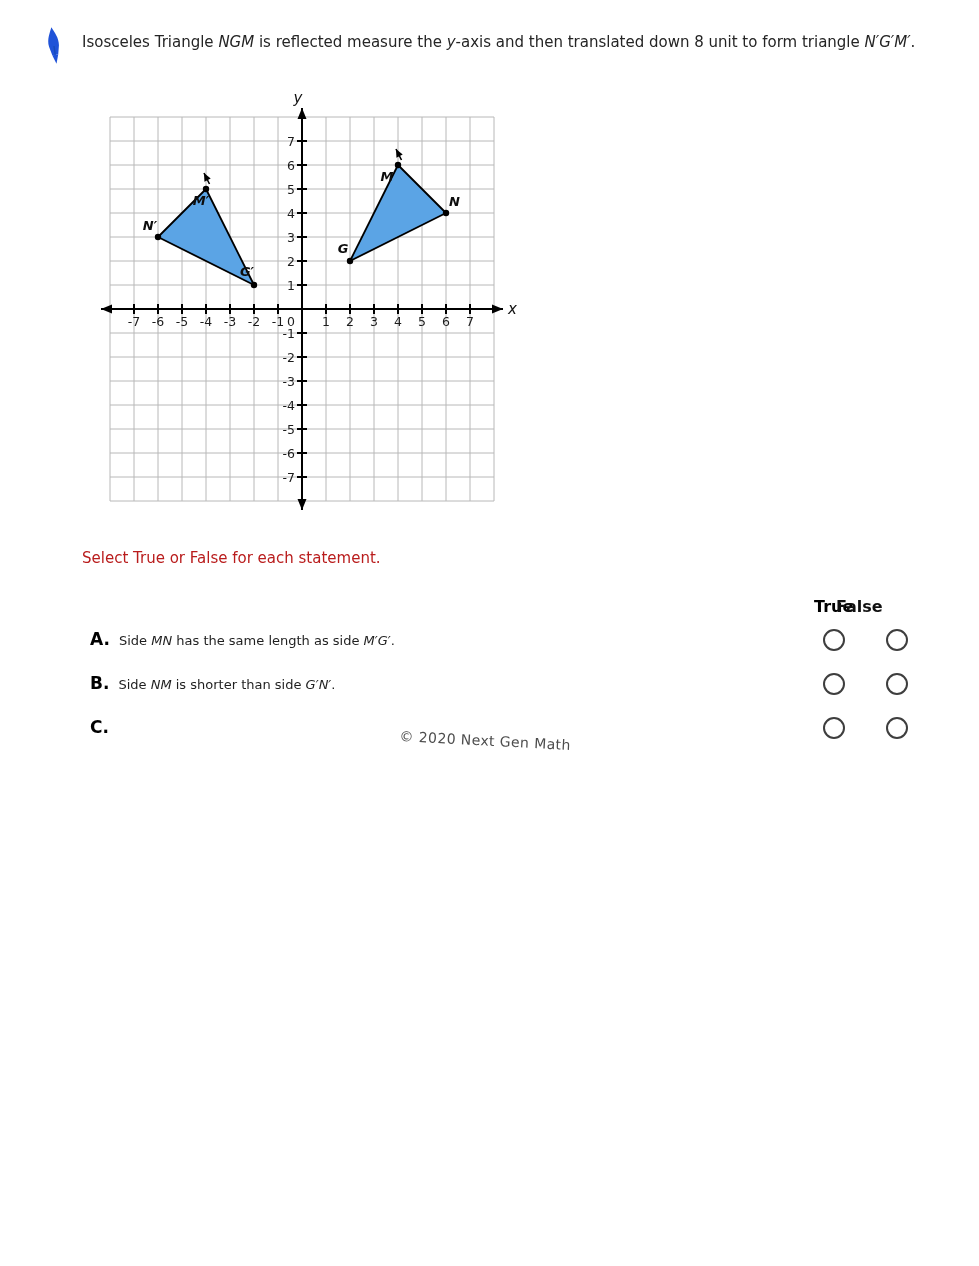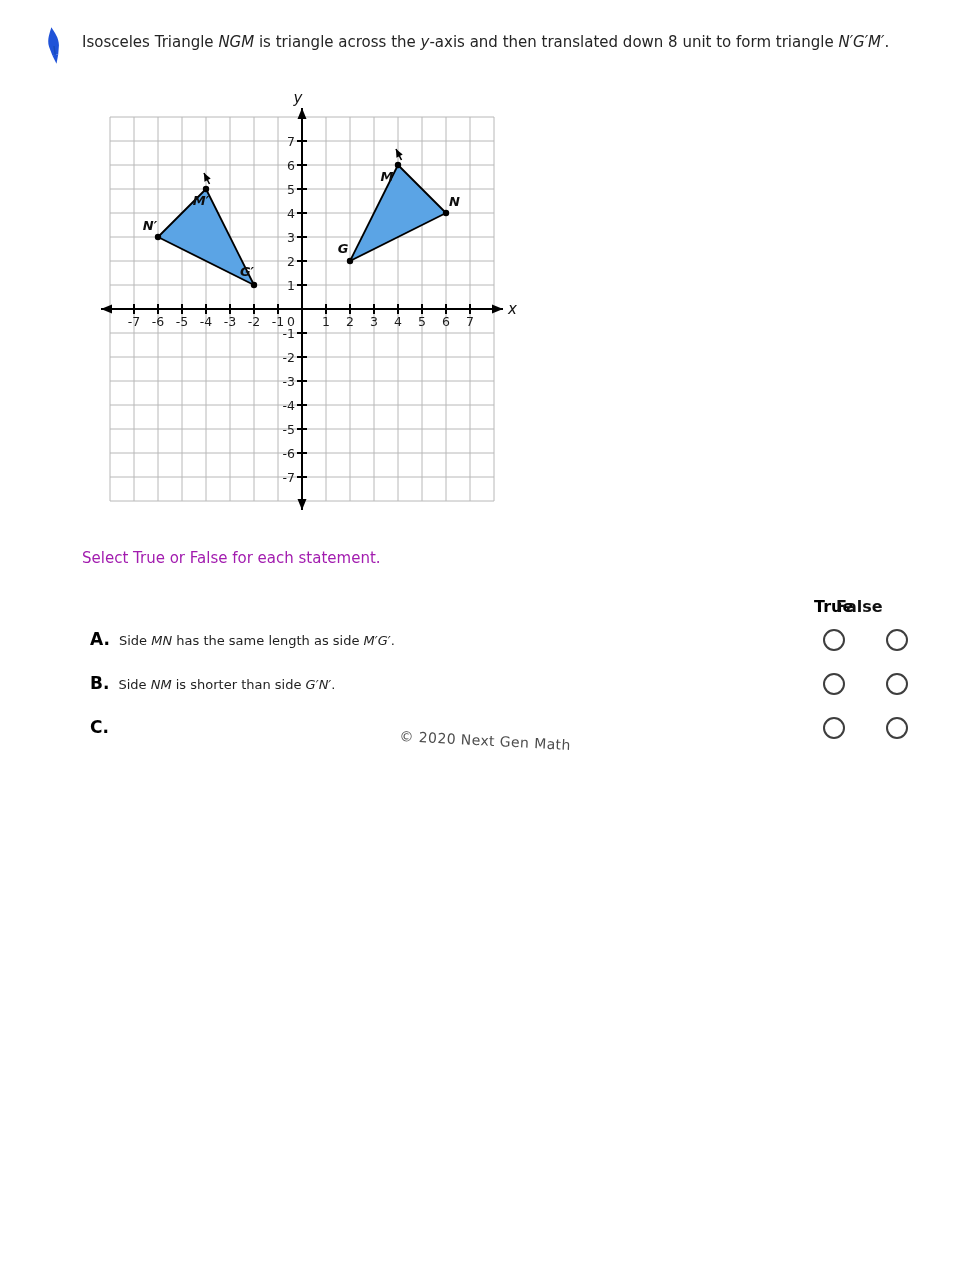--- a/index.html
+++ b/index.html
@@ -5,21 +5,21 @@
   html,body{margin:0;padding:0;background:#ffffff;}
   body{font-family:"DejaVu Sans","Liberation Sans",sans-serif;color:#1e1e1e;}
   .page{position:relative;width:979px;height:1266px;background:#fff;overflow:hidden;}
   .it{font-style:italic;}
   .q-icon{position:absolute;left:44px;top:26px;width:20px;height:40px;}
   .q-text{position:absolute;left:82px;top:29px;width:862px;margin:0;font-size:15px;line-height:26px;color:#252525;}
   .graph-wrap{position:absolute;left:94px;top:93px;width:426px;height:422px;}
   #graph-svg text.tick{font-family:"DejaVu Sans",sans-serif;font-size:12.5px;fill:#1c1c1c;}
   #graph-svg text.vlabel{font-family:"DejaVu Sans",sans-serif;font-size:13px;font-weight:bold;font-style:italic;fill:#0d0d0d;}
   #graph-svg text.axis-label{font-family:"DejaVu Sans",sans-serif;font-size:15px;font-style:italic;fill:#111;}
-  .instruction{position:absolute;left:82px;top:549px;margin:0;font-size:15px;color:#a21caf;}
+  .instruction{position:absolute;left:82px;top:549px;margin:0;font-size:15px;color:#b91c1c;}
   .tf-true{position:absolute;left:814px;top:597px;font-size:16px;font-weight:bold;color:#000000;}
   .tf-false{position:absolute;left:836px;top:597px;font-size:16px;font-weight:bold;color:#111;}
   .stmt-row{position:absolute;left:90px;width:860px;height:26px;display:flex;align-items:baseline;gap:9px;}
   .row-a{top:629px;} .row-b{top:673px;} .row-c{top:717px;}
   .letter{font-size:17px;font-weight:bold;color:#000;}
   .stmt{font-size:13px;color:#1f1f1f;}
   .radio{position:absolute;top:0;width:22px;height:22px;border:2px solid #3e3e3e;border-radius:50%;background:#fff;box-sizing:border-box;cursor:pointer;}
   .radio-true{left:733px;}
   .radio-false{left:796px;}
   .watermark{position:absolute;left:400px;top:728px;font-size:14px;color:#4d4d4d;letter-spacing:.4px;transform:rotate(3deg);transform-origin:left top;pointer-events:none;}
@@ -32,21 +32,21 @@
   <div class="q-icon">
     <svg width="20" height="40" viewBox="0 0 20 40">
       <g transform="rotate(-8 10 20)">
         <path d="M10,1 C12.5,7 16,12 15,20 L13,29 L7,29 L5,20 C4,12 7.5,7 10,1 Z" fill="#2053d8"></path>
         <path d="M7,29 L13,29 L10,38 Z" fill="#2053d8"></path>
         <line x1="10" y1="20" x2="10" y2="29" stroke="#174bb8" stroke-width="1.4"></line>
       </g>
     </svg>
   </div>
 
-  <p class="q-text"><span>Isosceles Triangle </span><span class="it">NGM</span><span> is triangle across the </span><span class="it">y</span><span>-axis and then translated down 8 unit to form triangle </span><span class="it">N′G′M′</span><span>.</span></p>
+  <p class="q-text"><span>Isosceles Triangle </span><span class="it">NGM</span><span> is reflected measure the </span><span class="it">y</span><span>-axis and then translated down 8 unit to form triangle </span><span class="it">N′G′M′</span><span>.</span></p>
 
   <div class="graph-wrap">
     <svg id="graph-svg" width="426" height="422">
         <line x1="16" y1="24" x2="16" y2="408" stroke="#b8b8b8" stroke-width="1"></line>
         <line x1="40" y1="24" x2="40" y2="408" stroke="#b8b8b8" stroke-width="1"></line>
         <line x1="64" y1="24" x2="64" y2="408" stroke="#b8b8b8" stroke-width="1"></line>
         <line x1="88" y1="24" x2="88" y2="408" stroke="#b8b8b8" stroke-width="1"></line>
         <line x1="112" y1="24" x2="112" y2="408" stroke="#b8b8b8" stroke-width="1"></line>
         <line x1="136" y1="24" x2="136" y2="408" stroke="#b8b8b8" stroke-width="1"></line>
         <line x1="160" y1="24" x2="160" y2="408" stroke="#b8b8b8" stroke-width="1"></line>

